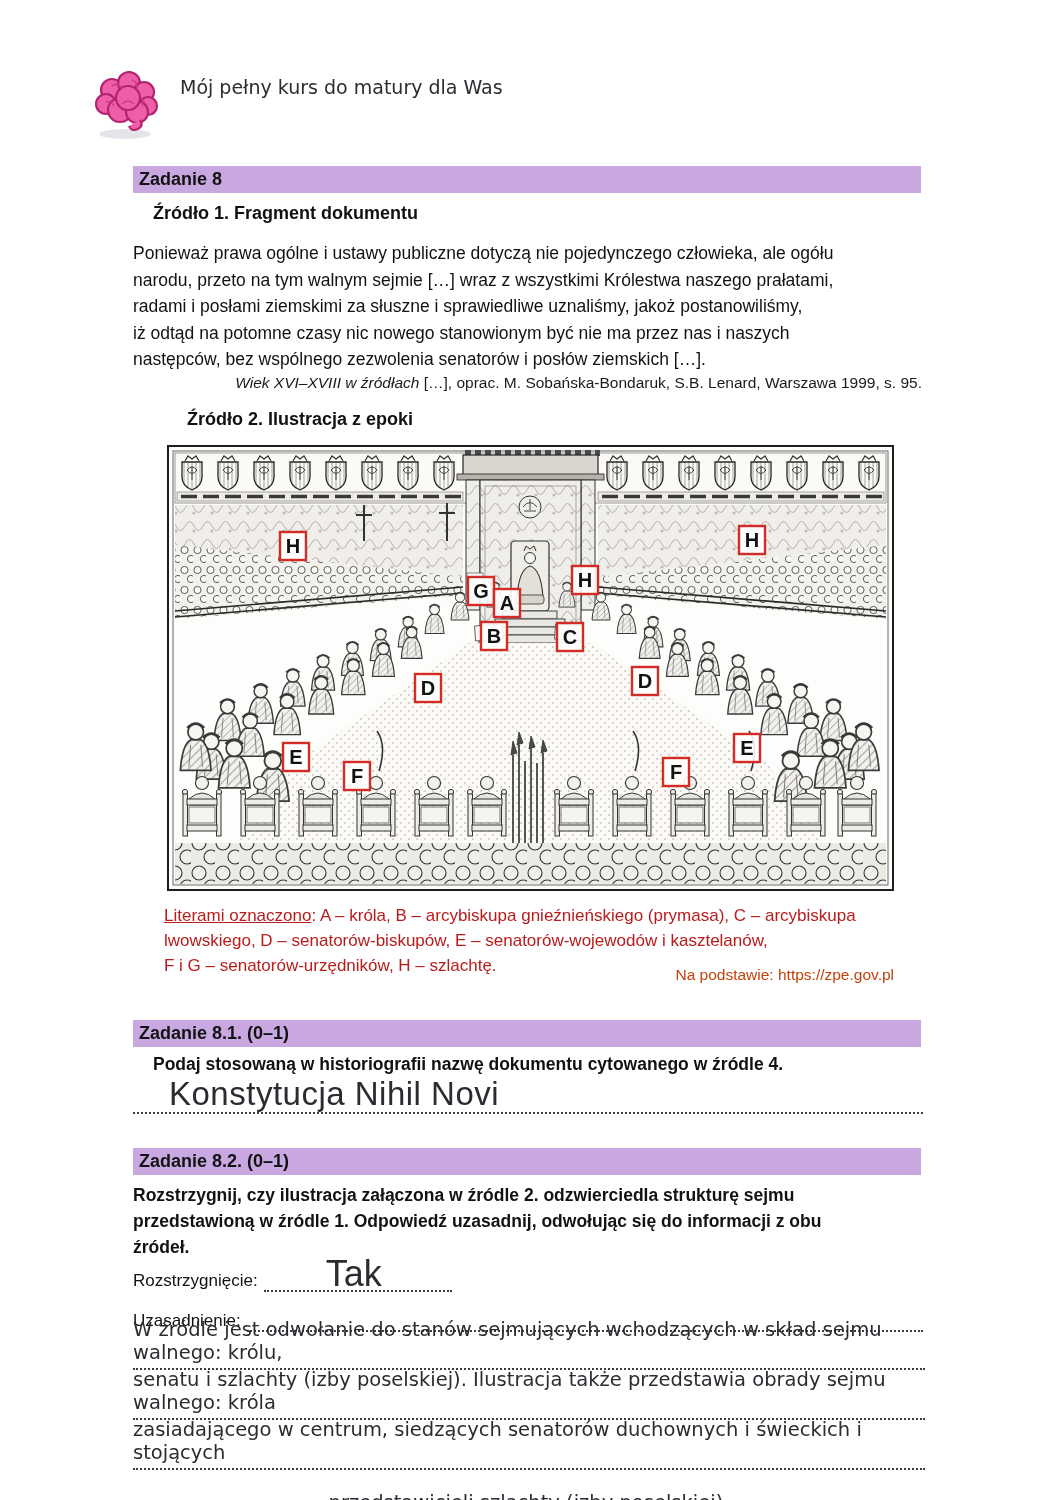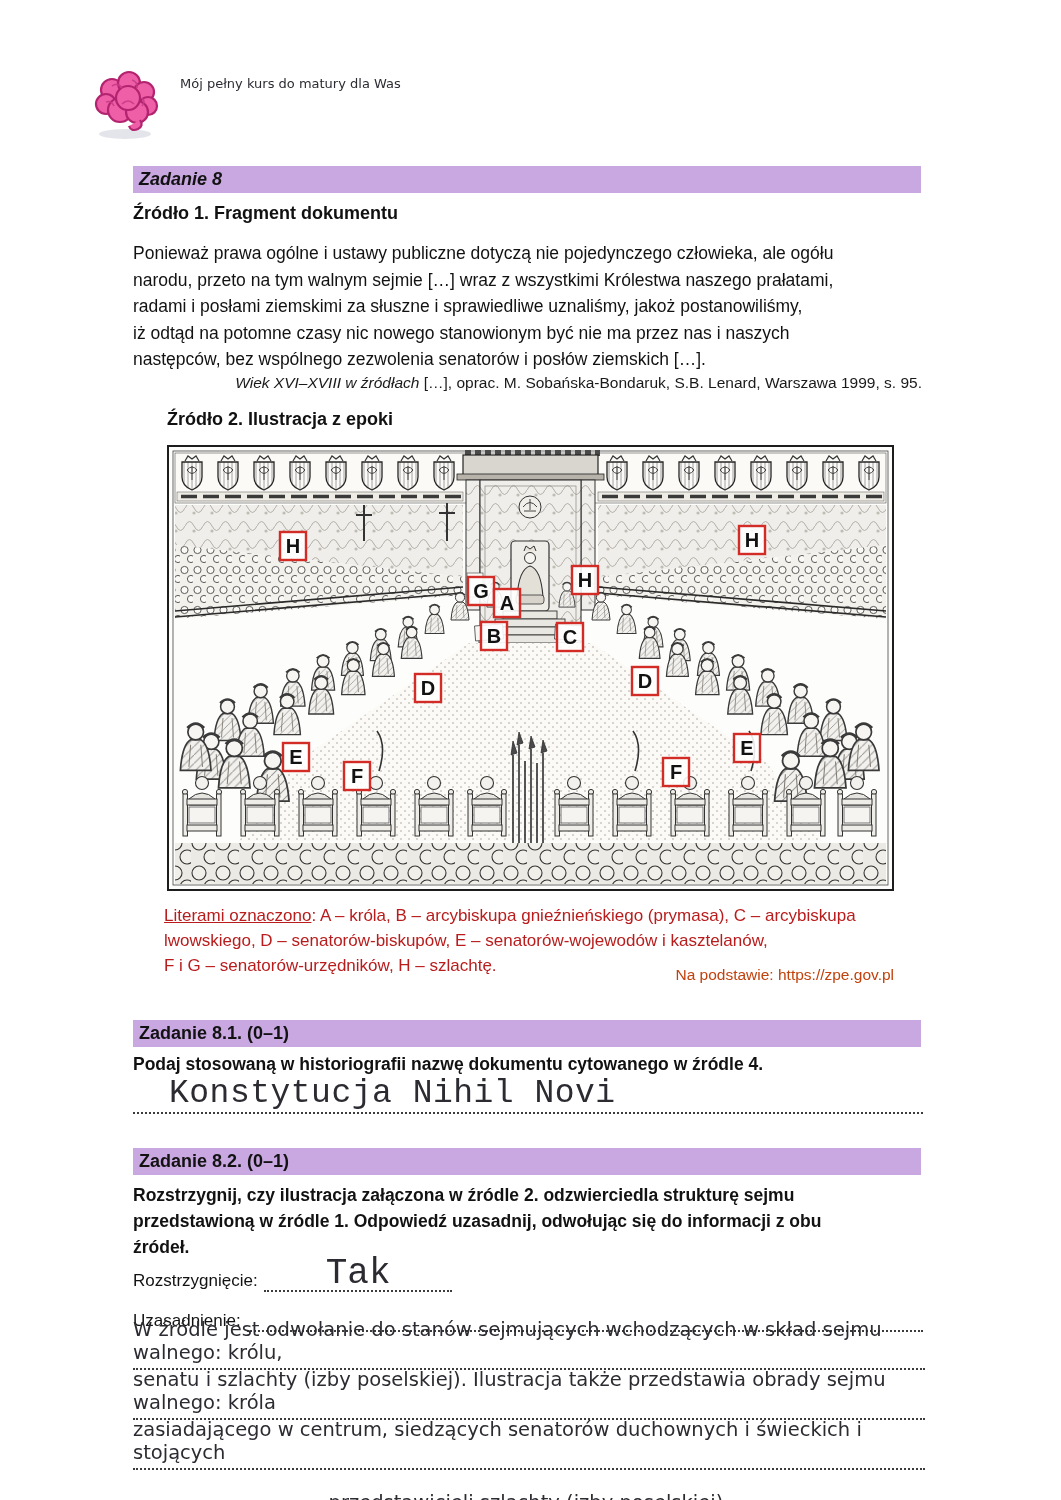--- a/index.html
+++ b/index.html
@@ -1,36 +1,36 @@
 <!DOCTYPE html>
 <html lang="pl"><head>
 <meta charset="utf-8">
 <style>
   html,body{margin:0;padding:0;background:#ffffff;}
   body{width:1061px;height:1500px;position:relative;font-family:"Liberation Sans",sans-serif;color:#111;overflow:hidden;}
   
   .brand-row{position:absolute;left:92px;top:68px;display:flex;gap:18px;align-items:flex-start;}
   .brand-text{padding-top:4px;}
   .brand-title{font-size:31px;font-weight:bold;color:#58585a;letter-spacing:.5px;font-family:"DejaVu Sans",sans-serif;}
-  .brand-tagline{font-size:13px;color:#2c2c33;margin-top:4px;font-family:"DejaVu Sans",sans-serif;}
+  .brand-tagline{font-size:19px;color:#2c2c33;margin-top:4px;font-family:"DejaVu Sans",sans-serif;}
   
   .task-bar{position:absolute;left:133px;width:788px;height:27px;background:#c9a8e2;
             font-weight:bold;font-size:18px;line-height:27px;padding-left:6px;box-sizing:border-box;color:#121212;}
-  .h-bold{position:absolute;font-weight:bold;font-size:18px;color:#111;}
+  .h-bold{position:absolute;font-weight:bold;font-size:18px;color:#111;margin-left:20px;}
   .body-text{position:absolute;font-size:17.5px;line-height:26.5px;white-space:pre-line;color:#121212;}
   .citation{position:absolute;left:133px;width:789px;text-align:right;font-size:15.5px;color:#1a1a1a;}
   .caption{position:absolute;left:164px;width:740px;font-size:17px;line-height:25px;color:#b91c1c;}
   .caption .u{text-decoration:underline;}
   .credit{position:absolute;left:167px;width:727px;text-align:right;font-size:15.5px;color:#c2410c;}
   
   .figure{position:absolute;left:167px;top:445px;width:727px;height:446px;}
   .figure svg{display:block;}
   .marker-letter{font-family:"Liberation Sans",sans-serif;font-weight:bold;font-size:20px;fill:#121212;}
   
-  .hand{font-family:Liberation Mono, monospace;color:#2b2b31;}
+  .hand{font-family:Liberation Sans, sans-serif;color:#2b2b31;}
   .answer-line{position:absolute;left:133px;width:790px;height:46px;border-bottom:2px dotted #3c3c3c;
                display:flex;align-items:flex-end;}
   .answer-line .hand{font-size:33px;padding-left:36px;letter-spacing:.5px;line-height:1;padding-bottom:2px;}
   .decision-row{position:absolute;left:133px;top:1254px;height:38px;display:flex;align-items:flex-end;}
   .decision-label,.just-label{font-size:17px;color:#121212;padding-bottom:1px;text-align:center;}
   .dotline{border-bottom:2px dotted #3c3c3c;}
   .decision-dots{width:188px;height:100%;position:relative;margin-left:6px;}
   .tak{position:absolute;left:62px;bottom:-2px;font-size:36px;line-height:1;}
   .just-row{position:absolute;left:133px;top:1306px;width:790px;height:26px;display:flex;align-items:flex-end;}
   .just-dots{flex:1;height:100%;margin-left:6px;}
@@ -65,21 +65,21 @@
           <path d="M30,36 q6,-6 12,0"></path>
         <path d="M50,30 q4,4 0,8"></path>
       </g>
     </svg>
   </span>
   <div class="brand-text">
     <div class="brand-tagline">Mój pełny kurs do matury dla Was</div>
   </div>
 </div>
 
-<div class="task-bar" style="top:166px;font-style:italic;">Zadanie 8</div>
+<div class="task-bar" style="top:166px;">Zadanie 8</div>
 <div class="h-bold" style="left:133px;top:203px;">Źródło 1. Fragment dokumentu</div>
 <div class="body-text" style="left:133px;top:240px;width:800px;">Ponieważ prawa ogólne i ustawy publiczne dotyczą nie pojedynczego człowieka, ale ogółu
 narodu, przeto na tym walnym sejmie […] wraz z wszystkimi Królestwa naszego prałatami,
 radami i posłami ziemskimi za słuszne i sprawiedliwe uznaliśmy, jakoż postanowiliśmy,
 iż odtąd na potomne czasy nic nowego stanowionym być nie ma przez nas i naszych
 następców, bez wspólnego zezwolenia senatorów i posłów ziemskich […].</div>
 <div class="citation" style="top:374px;"><i>Wiek XVI–XVIII w źródłach</i><span> […], oprac. M. Sobańska-Bondaruk, S.B. Lenard, Warszawa 1999, s. 95.</span></div>
 <div class="h-bold" style="left:167px;top:409px;">Źródło 2. Ilustracja z epoki</div>
 
 <div class="figure">

